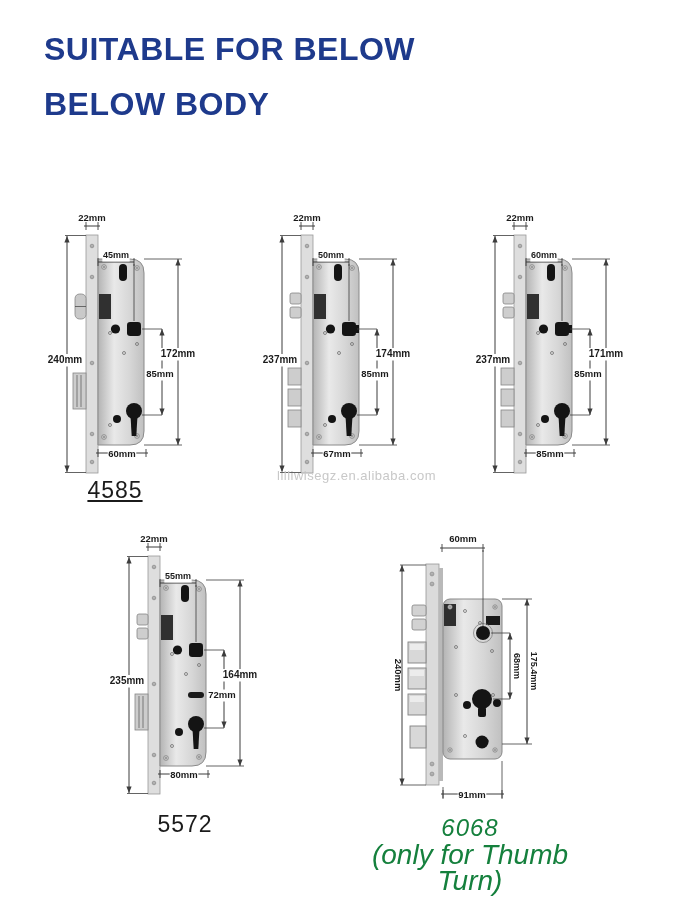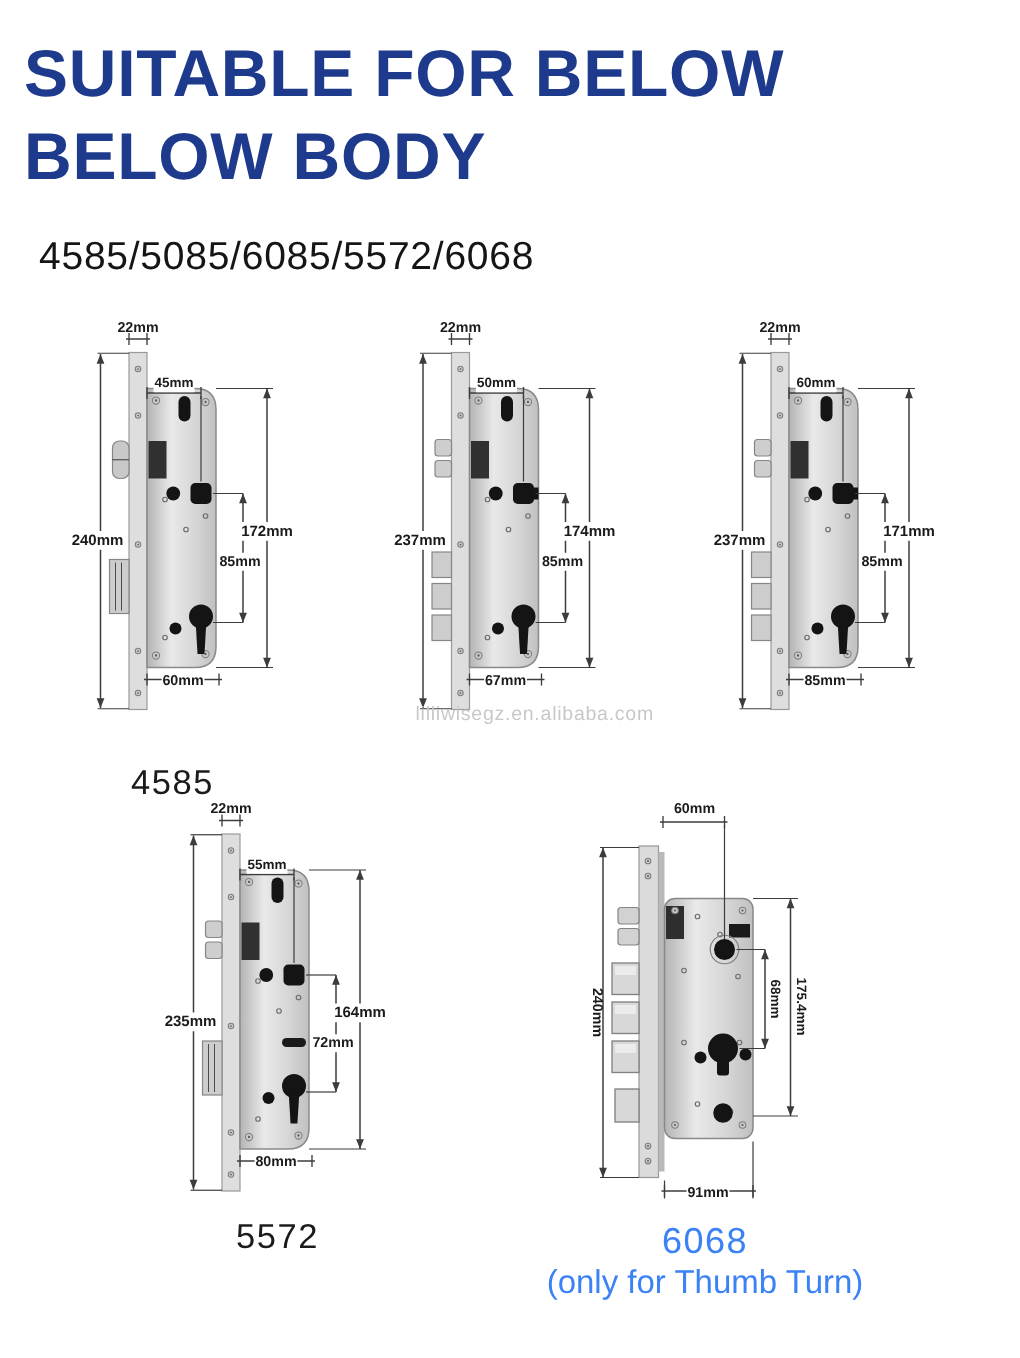--- a/index.html
+++ b/index.html
@@ -1,44 +1,43 @@
 <!DOCTYPE html>
 <html><head>
 <meta charset="utf-8">
 <style>
   html,body{margin:0;padding:0;background:#ffffff;}
   .page{position:relative;width:680px;height:905px;background:#ffffff;overflow:hidden;
         font-family:"Liberation Sans",sans-serif;}
-  .title{position:absolute;left:16px;top:22px;font-size:44px;line-height:55px;
+  .title{position:absolute;left:44px;top:22px;font-size:32px;line-height:55px;
          font-weight:bold;letter-spacing:0.5px;}
   .title span{display:block;}
   .models{position:absolute;left:26px;top:155px;font-size:26px;color:#151515;
           letter-spacing:0.5px;}
   .fig{position:absolute;}
   .fig svg{display:block;}
   svg text{font-family:"Liberation Sans",sans-serif;}
   .caption{position:absolute;text-align:center;font-size:23px;color:#1b1b1b;
            letter-spacing:1px;}
   .caption-6068{position:absolute;text-align:center;}
   .caption-6068 .big{font-size:24px;letter-spacing:1px;line-height:28px;}
-  .caption-6068 .sub{font-size:22px;line-height:26px;}
+  .caption-6068 .sub{font-size:28px;line-height:26px;}
   .watermark{position:absolute;left:277px;top:468px;font-size:13px;
              letter-spacing:0.5px;z-index:6;}
 </style>
 </head>
 <body>
 
 <div class="page">
 
   <h1 class="title" style="margin: 0px; color: rgb(30, 58, 140);">
     <span>SUITABLE FOR BELOW</span>
     <span>BELOW BODY</span>
   </h1>
 
-  <div class="models">4585/5085/6085/5572/6068</div>
 
   <figure class="fig" style="left:40px;top:213px;margin:0;">
     <svg width="210" height="270" viewBox="0 0 210 270">
         <defs>
           <linearGradient id="mg0" x1="0" y1="0" x2="1" y2="0">
             <stop offset="0%" stop-color="#b4b4b4"></stop>
             <stop offset="35%" stop-color="#e9e9e9"></stop>
             <stop offset="70%" stop-color="#d6d6d6"></stop>
             <stop offset="100%" stop-color="#c0c0c0"></stop>
           </linearGradient>
@@ -453,23 +452,23 @@
         <line x1="73" y1="260" x2="73" y2="272" stroke="#3c3c3c" stroke-width="0.8"></line>
         <line x1="132" y1="234" x2="132" y2="272" stroke="#3c3c3c" stroke-width="0.8"></line>
         <line x1="71" y1="267" x2="134" y2="267" stroke="#3c3c3c" stroke-width="1"></line>
         <line x1="73" y1="263" x2="73" y2="271" stroke="#3c3c3c" stroke-width="0.9"></line>
         <line x1="132" y1="263" x2="132" y2="271" stroke="#3c3c3c" stroke-width="0.9"></line>
         <rect x="87.72" y="262.5" width="28.56" height="12" fill="#fff"></rect>
         <text x="102" y="271" text-anchor="middle" font-size="9.5" font-weight="bold" fill="#1b1b1b">91mm</text>
       </svg>
   </figure>
 
-  <div class="caption" style="left:40px;top:508px;width:150px;">4585</div>
+  <div class="caption" style="left:40px;top:477px;width:150px;text-decoration:underline;">4585</div>
   <div class="caption" style="left:100px;top:811px;width:170px;">5572</div>
 
-  <div class="caption-6068" style="left: 340px; top: 814px; width: 260px; color: #3b82f6;">
+  <div class="caption-6068" style="left: 340px; top: 814px; width: 260px; color: #15803d; font-style: italic;">
     <div class="big">6068</div>
     <div class="sub">(only for Thumb Turn)</div>
   </div>
 
   <div class="watermark" style="color: rgb(200, 200, 200);">lilliwisegz.en.alibaba.com</div>
 
 </div>
 
 </body></html>

